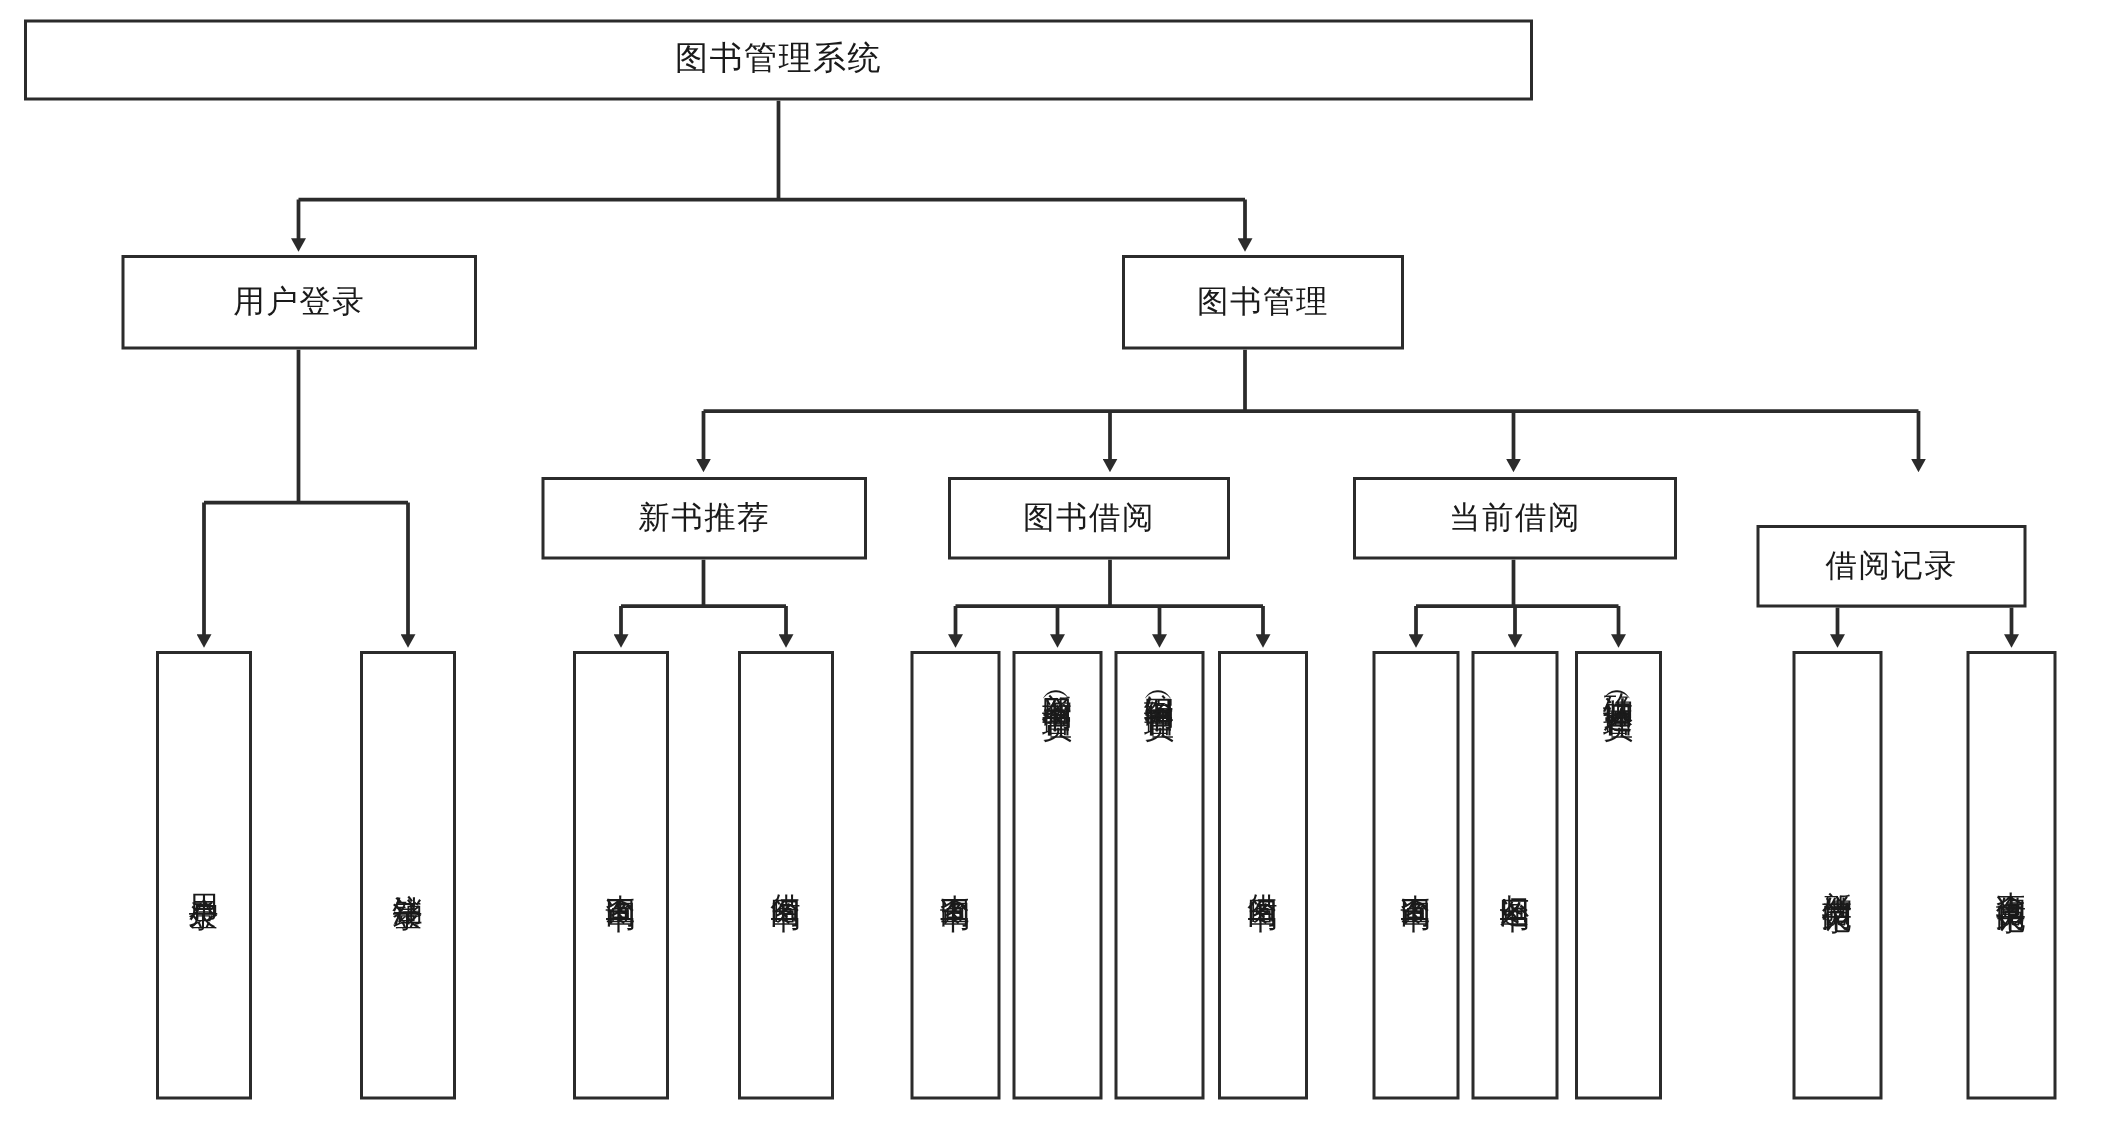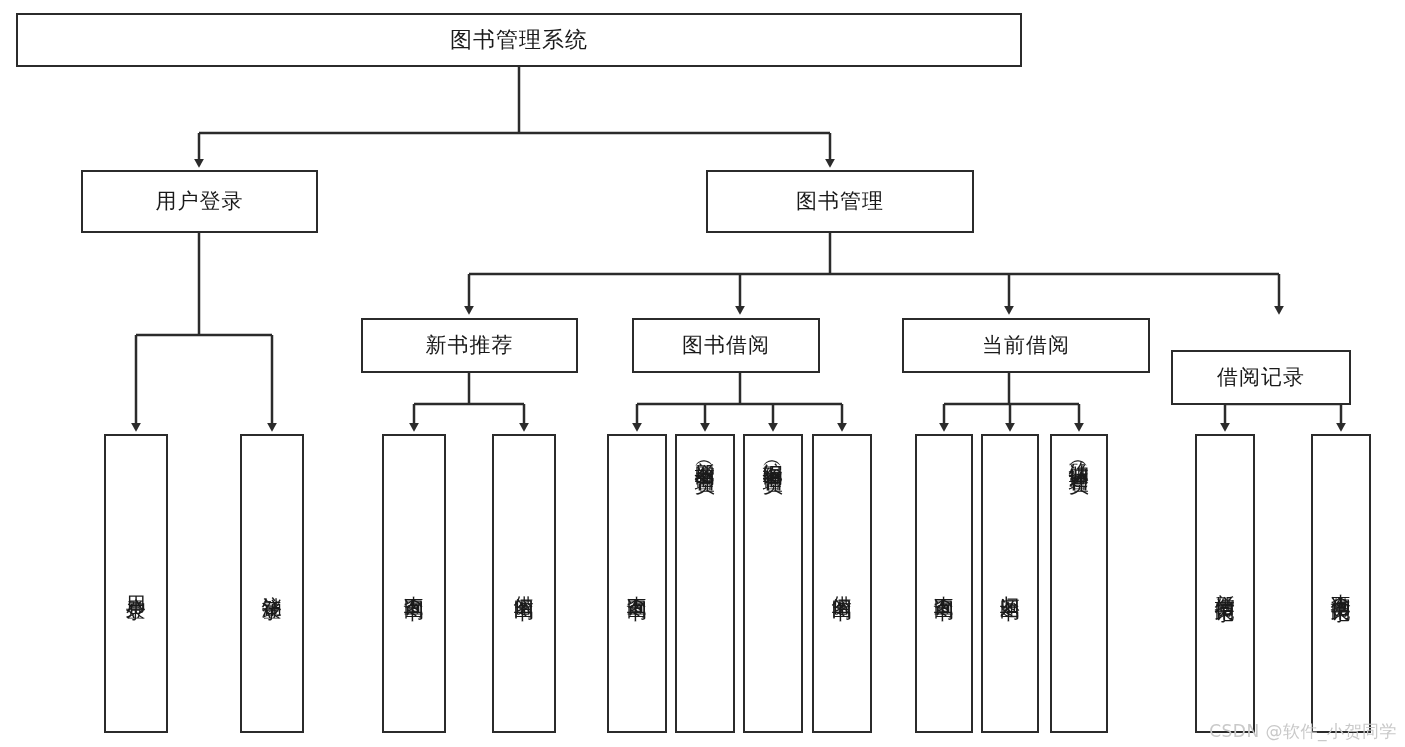--- a/index.html
+++ b/index.html
@@ -132,31 +132,31 @@
     </g>
   </svg>
 
   <div class="node node-h node-root" style="left:16px; top:13px; width:1006px; height:54px;">
     <span>图书管理系统</span>
   </div>
 
   <div class="node node-h" style="left:81px; top:170px; width:237px; height:63px;">
     <span>用户登录</span>
   </div>
-  <div class="node node-h" style="left:706px; top:170px; width:268px; height:63px;">
+  <div class="node node-h" style="left:748px; top:170px; width:188px; height:63px;">
     <span>图书管理</span>
   </div>
 
   <div class="node node-h" style="left:361px; top:318px; width:217px; height:55px;align-items:center;">
     <span>新书推荐</span>
   </div>
   <div class="node node-h" style="left:632px; top:318px; width:188px; height:55px;">
     <span>图书借阅</span>
   </div>
-  <div class="node node-h" style="left:902px; top:318px; width:248px; height:55px;">
+  <div class="node node-h" style="left:902px; top:318px; width:216px; height:55px;">
     <span>当前借阅</span>
   </div>
   <div class="node node-h" style="left:1171px; top:318px; width:180px; height:55px;margin-top:32px;">
     <span>借阅记录</span>
   </div>
 
   <div class="node node-v centered" style="left:104px; top:434px; width:64px; height:299px;">
     <span class="vtext">用户登录</span>
   </div>
   <div class="node node-v centered" style="left:240px; top:434px; width:64px; height:299px;">
@@ -193,15 +193,14 @@
     <span class="vtext">确认归还（管理员）</span>
   </div>
 
   <div class="node node-v centered" style="left:1195px; top:434px; width:60px; height:299px;">
     <span class="vtext">新增借阅记录</span>
   </div>
   <div class="node node-v centered" style="left:1311px; top:434px; width:60px; height:299px;">
     <span class="vtext">查询借阅记录</span>
   </div>
 
-  <div id="watermark">CSDN @软件_小贺同学</div>
 
 </div>
 
 </body></html>

